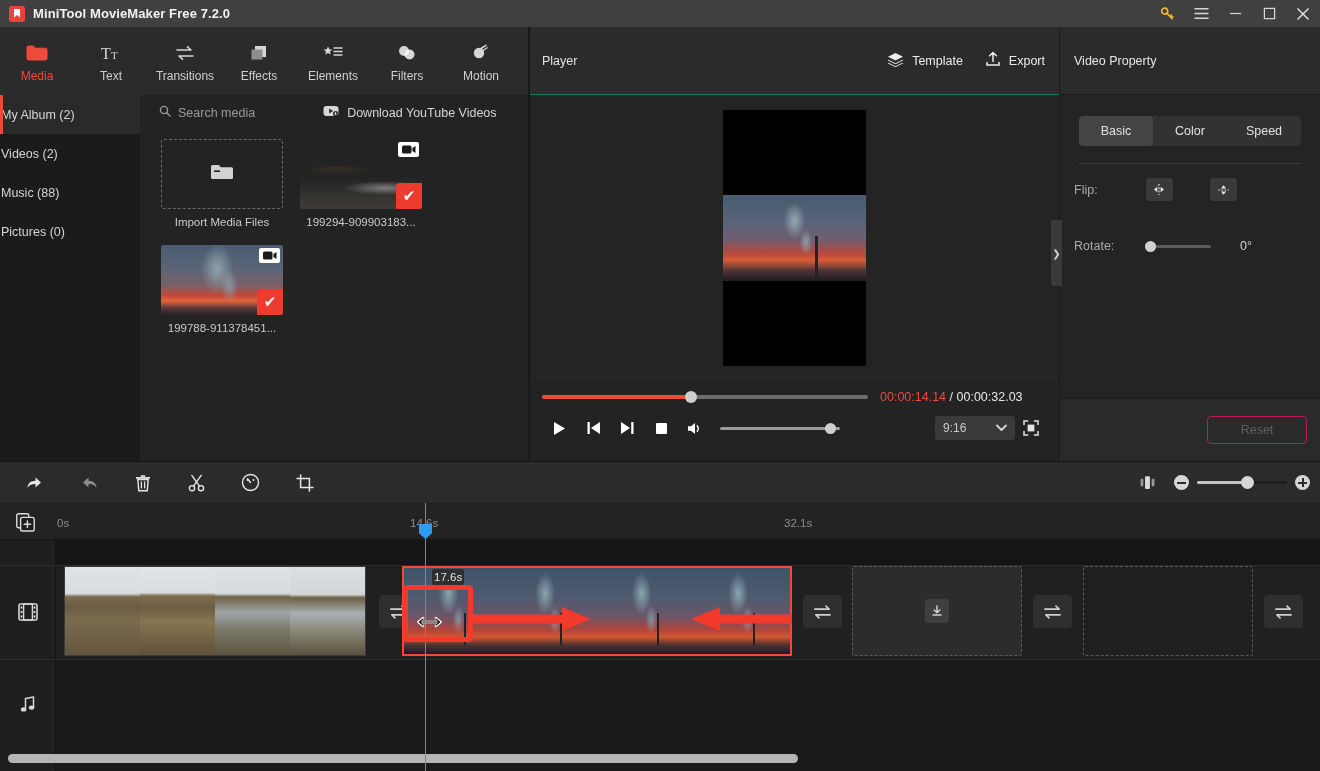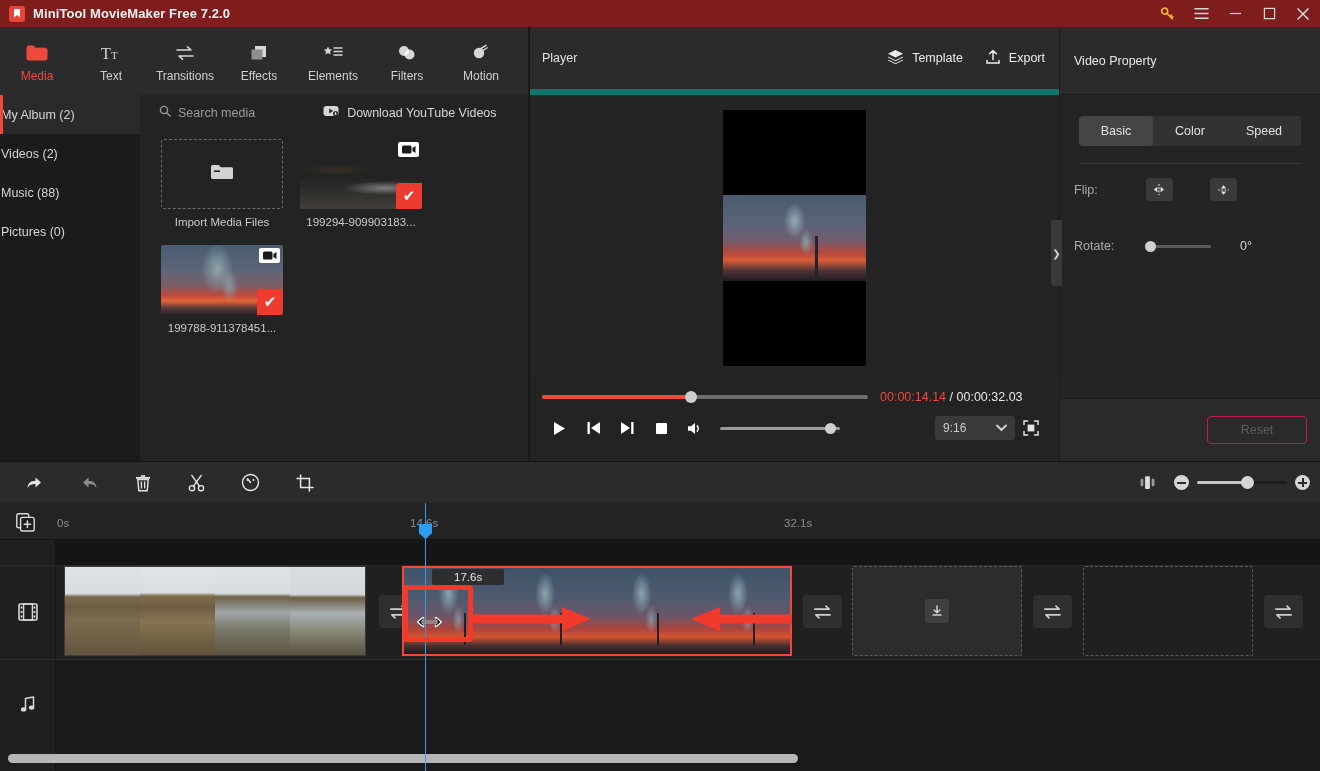--- a/index.html
+++ b/index.html
@@ -8,21 +8,21 @@
     background: #0e0e0e;
     font-family: "Liberation Sans", sans-serif;
     overflow: hidden;
     -webkit-font-smoothing: antialiased;
   }
   .app { position: relative; width: 1320px; height: 771px; background: #1c1c1c; }
 
   
   .titlebar {
     position: absolute; top: 0; left: 0; width: 1320px; height: 27px;
-    background: #7f1d1d; display: flex; align-items: center;
+    background: #404040; display: flex; align-items: center;
   }
   .title-logo {
     width: 16px; height: 16px; margin-left: 9px; margin-right: 8px;
     background: #e8443a; border-radius: 3px; position: relative; flex: none;
   }
   .title-logo::after {
     content: ""; position: absolute; left: 5px; top: 3px; width: 6px; height: 9px;
     background: #fff; clip-path: polygon(0 0,100% 0,100% 100%,50% 72%,0 100%);
   }
   .title-text { color: #f2f2f2; font-size: 13px; font-weight: bold; letter-spacing: .1px; }
@@ -116,21 +116,21 @@
       linear-gradient(to bottom,#4a5d72 0%,#5b6478 34%,#7a5f68 58%,#c0493a 72%,#e3643a 80%,#5a3a38 90%,#2a2028 100%);
   }
 
   
   .player {
     position: absolute; top: 27px; left: 529px; width: 530px; height: 434px;
     background: #232323; border-left: 1px solid #131313;
   }
   .player-head {
     height: 68px; background: #2b2b2b; display: flex; align-items: center;
-    border-bottom: 6px solid #0f766e;
+    border-bottom: 1px solid #0f766e;
     justify-content: flex-end;
   }
   .ph-title { margin-left: 12px; color: #e2e2e2; font-size: 12.5px; }
   .ph-actions { margin-left: auto; display: flex; align-items: center; gap: 22px; margin-right: 14px; }
   .ph-btn { display: flex; align-items: center; gap: 8px; color: #ececec; font-size: 12.5px; }
   .stage {
     height: 285px; background: #242424; display: flex; align-items: center; justify-content: center;
   }
   .video-frame {
     width: 143px; height: 256px; background: #000; position: relative; overflow: hidden;
@@ -265,21 +265,21 @@
     background:
       radial-gradient(ellipse 16px 34px at 46% 30%, rgba(150,178,186,.85), transparent 62%),
       radial-gradient(ellipse 9px 22px at 56% 60%, rgba(140,170,180,.7), transparent 66%),
       linear-gradient(to bottom,#3f5368 0%,#4e5a70 34%,#6b5668 56%,#b0443a 72%,#d4552f 80%,#4a3131 90%,#1f1a20 100%);
   }
   .sm::after {
     content: ""; position: absolute; left: 62%; top: 52%; width: 2px; height: 38%; background: #20222a;
   }
   .clipB-badge {
     position: absolute; left: 432px; top: 569px; background: #2e2e2e; color: #e4e4e4;
-    font-size: 11.5px; padding: 2px 22px; border-radius: 2px; z-index: 6;
+    font-size: 11.5px; padding: 2px 2px; border-radius: 2px; z-index: 6;
   }
 
   .tbtn {
     position: absolute; width: 39px; height: 33px; background: #2f2f2f; border-radius: 4px;
     display: flex; align-items: center; justify-content: center; color: #d0d0d0;
   }
   .placeholder {
     position: absolute; border: 1px dashed #595959; border-radius: 2px;
   }
   .ph-fill { background: #2c2c2c; display: flex; align-items: center; justify-content: center; }

